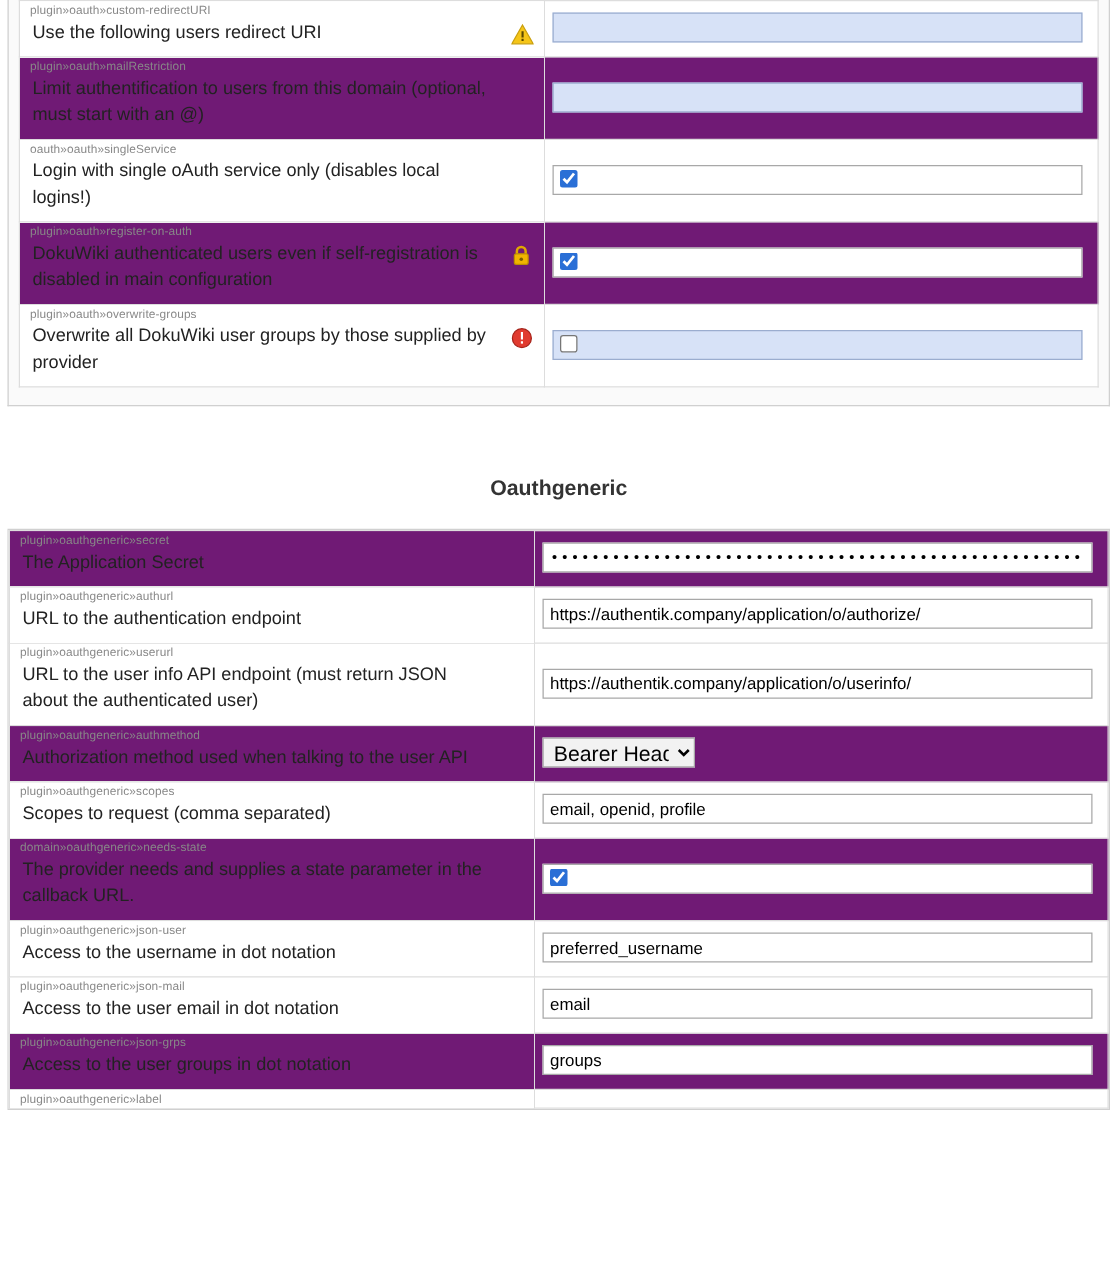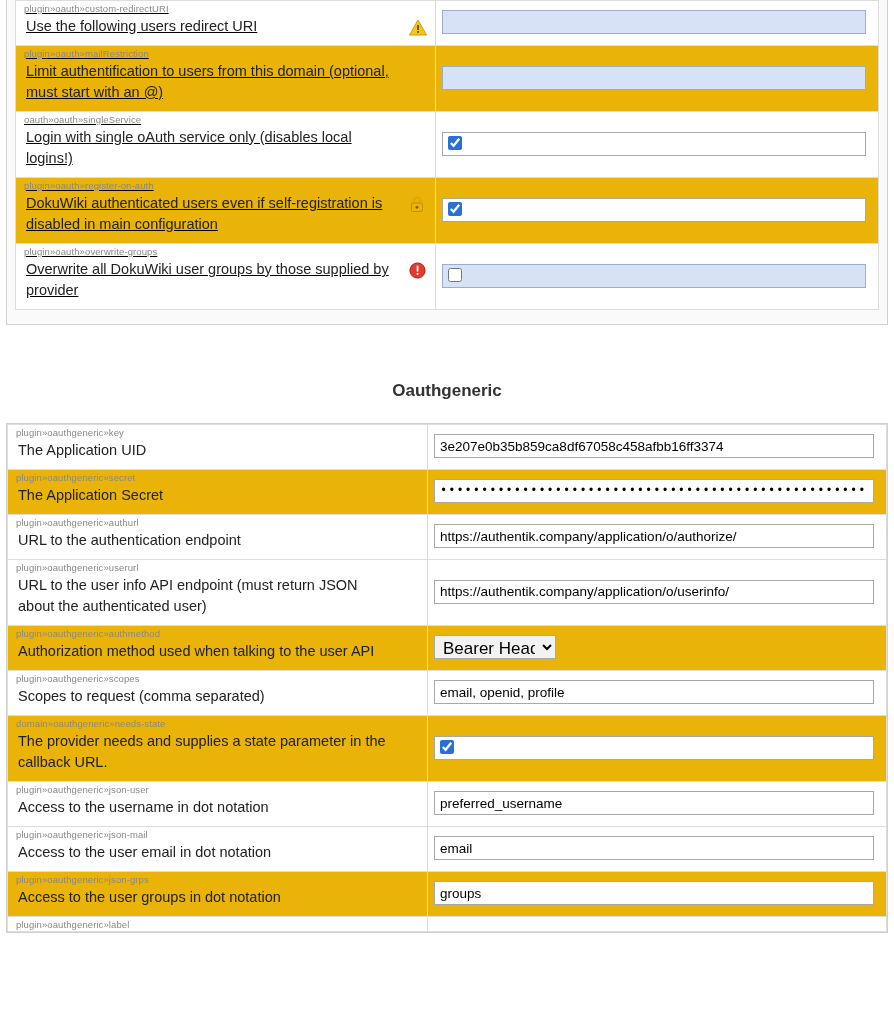--- a/index.html
+++ b/index.html
@@ -22,40 +22,39 @@
     margin: 0 6px;
     border: 1px solid #d0d0d0;
     background: #fafafa;
     box-sizing: border-box;
   }
   .panel-top {
     border-top: none;
     padding: 0 8px 14px 8px;
     width: 882px;
     box-sizing: border-box;
-    text-decoration: underline;
   }
   .section-title {
     text-align: center;
     font-size: 17px;
     color: #333333;
     padding: 18px 0 8px 0;
     font-weight: bold;
   }
   table.conf {
     border-collapse: collapse;
     width: 100%;
     background: #ffffff;
     table-layout: fixed;
   }
   table.conf tr.row {
     background: #ffffff;
   }
   table.conf tr.row.alt {
-    background: #eab308;
+    background: #701a75;
   }
   td.label-cell {
     border: 1px solid #dddddd;
     vertical-align: top;
     padding: 0;
     width: 419px;
     position: relative;
     background: inherit;
   }
   td.value-cell {
@@ -234,29 +233,20 @@
   </div>
 
   <div class="spacer-gap"></div>
 
   <div>
     <h2 class="section-title">Oauthgeneric</h2>
     <div class="panel">
       <table class="conf">
         <tbody>
 
-          <tr class="row">
-            <td class="label-cell">
-              <span class="key">plugin»oauthgeneric»key</span>
-              <span class="label-text">The Application UID</span>
-            </td>
-            <td class="value-cell">
-              <input class="txt" type="text" value="3e207e0b35b859ca8df67058c458afbb16ff3374" style="">
-            </td>
-          </tr>
 
           <tr class="row alt">
             <td class="label-cell">
               <span class="key">plugin»oauthgeneric»secret</span>
               <span class="label-text">The Application Secret</span>
             </td>
             <td class="value-cell">
               <input class="txt pw" type="text" value="••••••••••••••••••••••••••••••••••••••••••••••••••••••••••••••••••••••••••••••••••" style="">
             </td>
           </tr>

